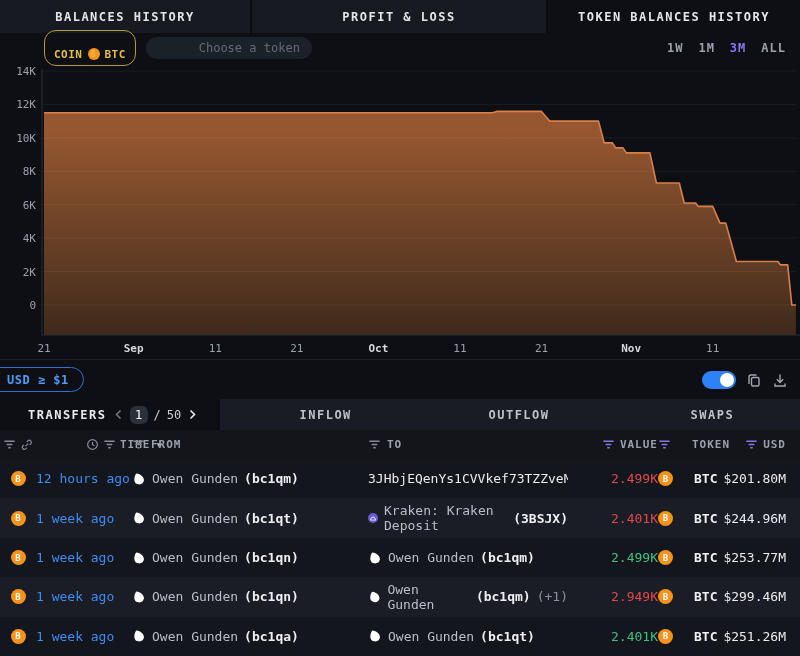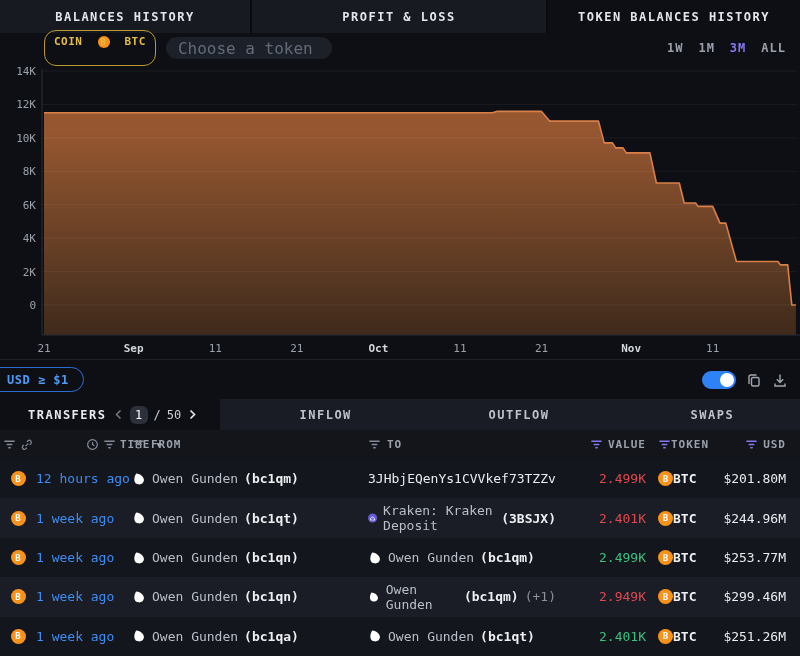--- a/index.html
+++ b/index.html
@@ -19,37 +19,37 @@
     font-size: 12px; font-weight: bold; letter-spacing: 1.5px;
     color: #e4e6ea; background: #171a21; cursor: pointer;
   }
   .top-tab.active { background: #0d0f14; }
   .top-tab:nth-child(1){ width: 250px; }
   .top-tab:nth-child(2){ width: 294px; }
   .top-tab:nth-child(3){ flex: 1; }
   
   .controls { height: 30px; flex: none; display: flex; align-items: center; padding: 0 10px 0 44px; }
   .coin-pill {
-    display: inline-flex; align-items: flex-end; gap: 15px;
+    display: inline-flex; align-items: flex-start; gap: 5px;
     border: 1.5px solid #b99a2e; border-radius: 12px;
     height: 21px; padding: 17px 9px; cursor: pointer;
   }
   .coin-pill span { font-size: 11px; font-weight: bold; color: var(--yellow); letter-spacing: .5px; }
   .btc-circle {
     display: inline-flex; align-items: center; justify-content: center;
     background: var(--bitcoin-orange); color: #fff; border-radius: 50%;
     font-weight: bold; flex: none;
   }
   .btc-circle.sm { width: 12px; height: 12px; font-size: 8px; }
   .btc-circle.md { width: 15px; height: 15px; font-size: 9px; }
   .token-input {
     margin-left: 10px; width: 166px; height: 22px;
     background: #1c2029; border: none; border-radius: 12px;
-    color: #3b82f6; font-size: 16px; padding: 0 12px;
-    font-family: inherit; outline: none;
+    color: #3b82f6; font-size: 12px; padding: 0 12px;
+    font-family: inherit; outline: none; text-align: right;
   }
   .token-input::placeholder { color: #636b79; }
   .ranges { margin-left: auto; display: flex; gap: 15px; padding-right: 4px; }
   .range { font-size: 12px; font-weight: bold; color: #9aa1ac; letter-spacing: 1px; cursor: pointer; }
   .range.active { color: var(--purple); }
   
   .chart-wrap { height: 296px; flex: none; position: relative; }
   
   .filter-bar { height: 40px; flex: none; display: flex; align-items: center; border-top: 1px solid #1d2128; padding-right: 12px; }
   .usd-pill {
@@ -76,21 +76,21 @@
   .thead { height: 29px; flex: none; background: #13151b; display: flex; align-items: center; font-size: 11px; color: #9aa1ac; letter-spacing: 1px; font-weight: bold; }
   .tbody { flex: 1; display: flex; flex-direction: column; }
   .trow { flex: 1; display: flex; align-items: center; font-size: 13px; }
   .trow:nth-child(odd) { background: #14161d; }
   .trow:nth-child(even) { background: #1a1d25; }
   .c-icon { width: 36px; flex: none; display: flex; justify-content: center; align-items: center; gap: 4px; }
   .c-time { width: 96px; flex: none; display: flex; align-items: center; gap: 4px; }
   .c-from { width: 236px; flex: none; display: flex; align-items: center; gap: 6px; overflow: hidden; }
   .c-to { flex: 1; display: flex; align-items: center; gap: 6px; overflow: hidden; }
   .c-value { width: 90px; flex: none; display: flex; justify-content: flex-end; align-items: center; gap: 5px; }
-  .c-token { width: 60px; flex: none; margin-left: 12px; display: flex; align-items: center; gap: 0; }
+  .c-token { width: 60px; flex: none; margin-left: 0; display: flex; align-items: center; gap: 21px; }
   .c-usd { width: 82px; flex: none; display: flex; justify-content: flex-end; align-items: center; gap: 5px; padding-right: 14px; }
   .h-time { padding-left: 50px; }
   .time-link { color: var(--accent-blue); cursor: pointer; }
   .ent-name { color: #b9bfc8; }
   .ent-tag { color: #edeff2; font-weight: bold; }
   .ent-extra { color: #8b919c; }
   .addr { color: #e9ebee; text-decoration: underline; text-underline-offset: 3px; cursor: pointer; white-space: nowrap; }
   .val-red { color: var(--val-red); }
   .val-green { color: var(--val-green); }
   .token-label { color: #eef0f3; font-weight: bold; }

